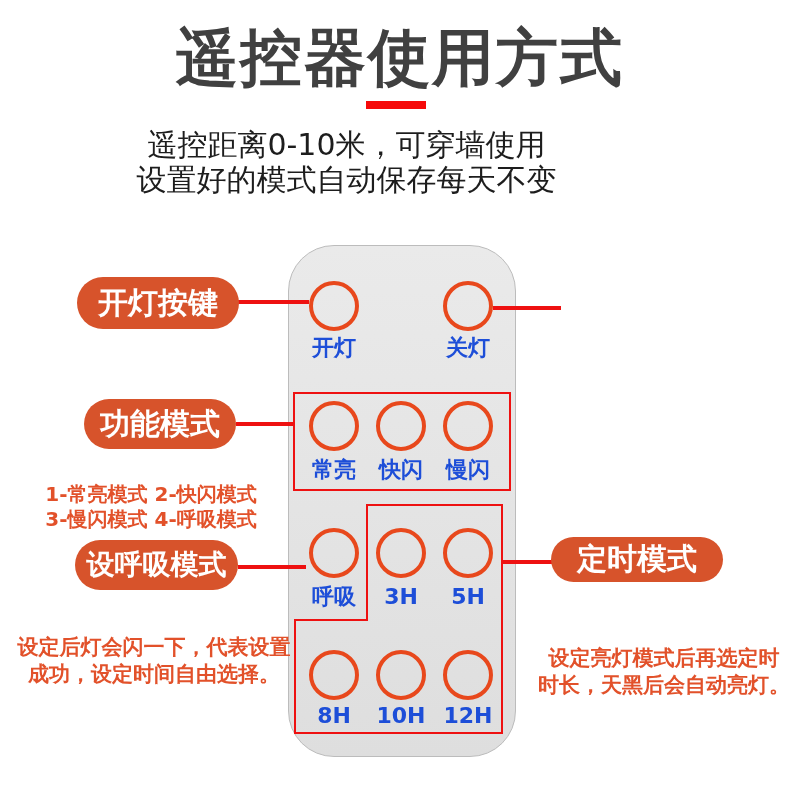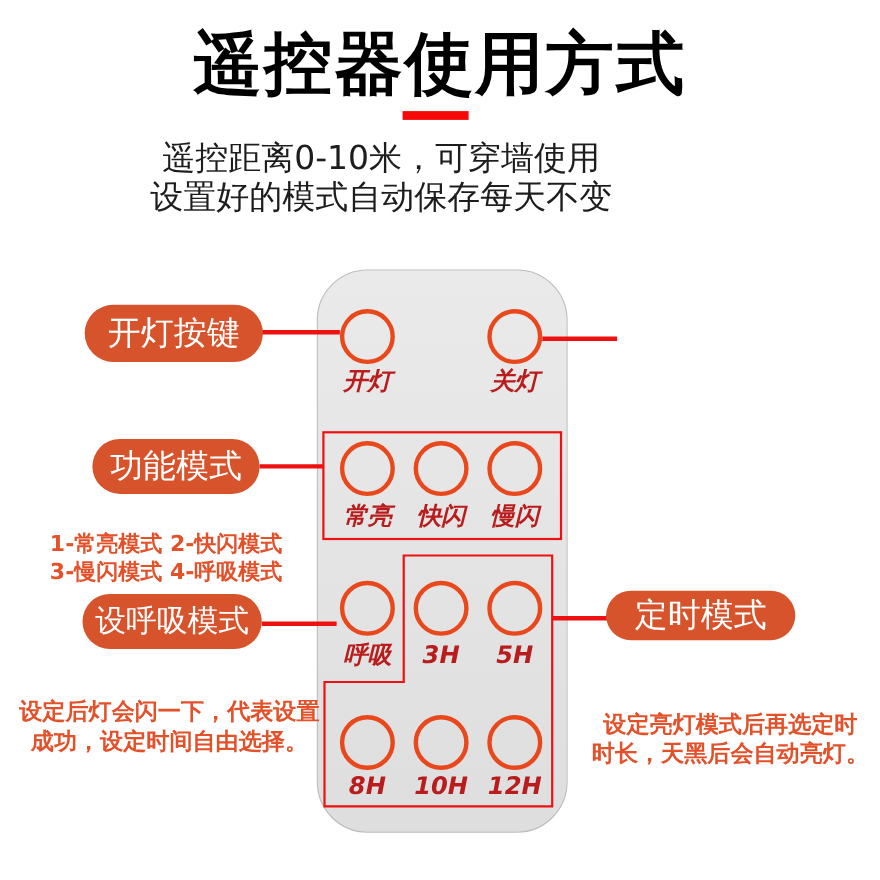--- a/index.html
+++ b/index.html
@@ -6,21 +6,21 @@
   .canvas {
     position:relative; width:800px; height:800px; margin:0 auto;
     background:#ffffff; overflow:hidden;
     font-family:"DejaVu Sans","Liberation Sans",sans-serif;
   }
   .abs { position:absolute; }
 
   
   .title {
     left:0; top:16px; width:800px; text-align:center;
-    font-size:62px; font-weight:900; color:#000000; letter-spacing:2px;
+    font-size:62px; font-weight:900; color:#404040; letter-spacing:2px;
   }
   .title-underline { left:366px; top:101px; width:60px; height:8px; background:#f60909; }
   .subtitle {
     left:0; top:127px; width:693px; text-align:center;
     font-size:30px; line-height:35px; color:#1d1d1d; font-weight:500;
   }
 
   
   .remote {
     left:288px; top:245px; width:228px; height:512px;
@@ -28,28 +28,28 @@
     border:1px solid #bcbcbc; border-radius:46px; box-sizing:border-box;
   }
 
   
   .rc-btn {
     width:50px; height:50px; border:4px solid #e8481c; border-radius:50%;
     box-sizing:border-box; background:transparent;
   }
   .rc-label {
     transform:translateX(-50%);
-    font-size:22px; font-weight:700; color:#b91c1c; white-space:nowrap; line-height:22px;font-style:italic;
+    font-size:22px; font-weight:700; color:#1d4ed8; white-space:nowrap; line-height:22px;
   }
 
   
   .pill {
     background:#d7532b; color:#ffffff; border-radius:999px;
     display:flex; align-items:center; justify-content:center;
-    font-weight:400; white-space:nowrap;
+    font-weight:700; white-space:nowrap;
   }
 
   
   .note {
     color:#e2512a; font-weight:600; text-align:center; white-space:nowrap;margin-top:24px;
   }
   .note-sm { font-size:20px; line-height:25px; }
   .note-md { font-size:21px; line-height:27px; }
 
   svg.overlay { left:0; top:0; pointer-events:none; }

